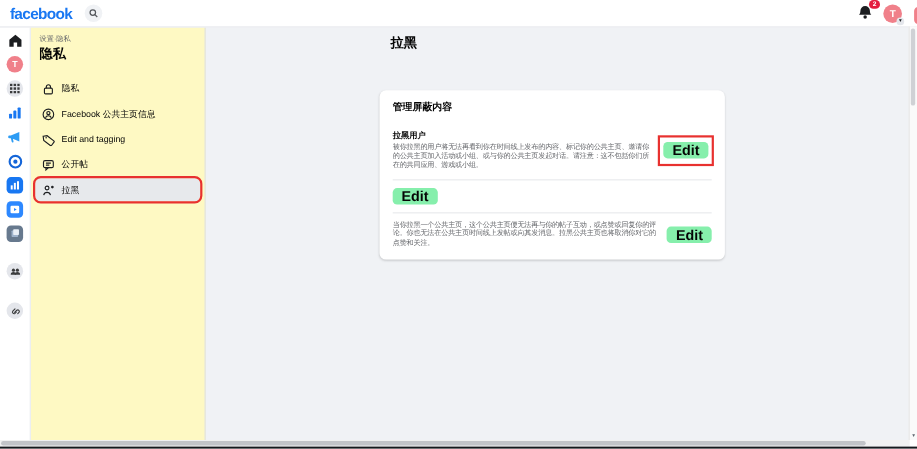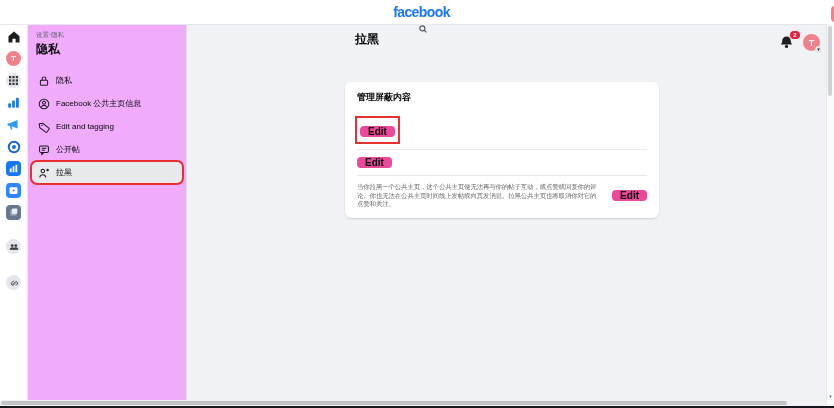--- a/index.html
+++ b/index.html
@@ -5,21 +5,21 @@
   html,body{margin:0;padding:0;}
   body{
     width:834px;height:408px;position:relative;overflow:hidden;
     font-family:"Liberation Sans","DejaVu Sans",sans-serif;
     background:#fff;color:#050505;
   }
   .screen{position:absolute;inset:0;}
 
   
   .topbar{position:absolute;top:0;left:0;right:0;height:24px;background:#fff;
-    border-bottom:1px solid #e4e6eb;display:flex;align-items:center;z-index:6;flex-direction:column;}
+    border-bottom:1px solid #e4e6eb;display:flex;align-items:center;z-index:6;}
   .logo{color:#1877f2;font-weight:700;font-size:14px;letter-spacing:-0.6px;
     margin-left:9px;line-height:24px;cursor:pointer;}
   .search-btn{width:16px;height:16px;border-radius:50%;background:#f0f2f5;border:none;
     margin-left:11px;display:flex;align-items:center;justify-content:center;padding:0;cursor:pointer;}
   .topbar-right{margin-left:auto;display:flex;align-items:center;gap:8px;margin-right:14px;}
   .bell-wrap{position:relative;width:16px;height:16px;cursor:pointer;}
   .badge{position:absolute;top:-4px;right:-5px;background:#e41e3f;color:#fff;
     font-size:6px;font-weight:700;min-width:8px;height:8px;line-height:8px;
     border-radius:5px;text-align:center;padding:0 1px;}
   .avatar{position:relative;width:17px;height:17px;border-radius:50%;background:#f0808a;
@@ -36,21 +36,21 @@
     padding-top:5px;gap:7px;z-index:5;}
   .ricon{width:15px;height:15px;flex:0 0 auto;display:flex;align-items:center;
     justify-content:center;cursor:pointer;}
   .circle-bg{background:#e4e6eb;border-radius:50%;}
   .rail-avatar{background:#f0808a;border-radius:50%;color:#fff;font-size:8px;font-weight:700;}
   .sq{border-radius:4px;}
   .gap1{margin-top:12px;}
   .gap2{margin-top:14px;}
 
   
-  .sidebar{position:absolute;top:24px;left:28px;bottom:8px;width:158px;background:#f0abfc;
+  .sidebar{position:absolute;top:24px;left:28px;bottom:8px;width:158px;background:#fef9c3;
     border-right:1px solid #dcdee3;z-index:4;}
   .breadcrumb{font-size:6.5px;color:#65676b;margin:7px 0 1px 8px;}
   .sb-title{font-size:12px;font-weight:700;margin-left:8px;color:#050505;}
   .menu{margin-top:12px;display:flex;flex-direction:column;gap:2px;}
   .mitem{display:flex;align-items:center;gap:6px;margin:0 4px;padding:4px 5px;
     border-radius:5px;font-size:8px;color:#050505;cursor:pointer;}
   .mitem .sicon{width:13px;height:13px;display:flex;align-items:center;justify-content:center;}
   .mitem.selected{background:#e7e9ec;}
   .red-annot{outline:2px solid #e8312f;outline-offset:0px;}
 
@@ -60,21 +60,21 @@
   .card{position:absolute;left:158px;top:22px;width:314px;background:#fff;border-radius:6px;
     box-shadow:0 1px 2px rgba(0,0,0,0.15);padding-bottom:2px;margin-top:36px;}
   .card-header{font-size:9px;font-weight:700;padding:9px 12px 7px 12px;color:#050505;}
   .row{display:flex;align-items:center;margin:0 12px;padding:7px 0;}
   .row + .row{border-top:1px solid #e7e9ec;}
   .row-text{flex:1;margin-right:10px;}
   .row-title{font-size:7.5px;font-weight:700;margin-bottom:2px;color:#050505;}
   .row-desc{font-size:6.5px;line-height:8.6px;color:#65676b;letter-spacing:-0.2px;}
   .row-desc a{color:#1877f2;text-decoration:none;cursor:pointer;}
   .annot-box{display:inline-block;padding:3px;outline:2px solid #e8312f;}
-  .edit-btn{background:#ec4899;border:none;border-radius:4px;font-size:10px;font-weight:700;
+  .edit-btn{background:#86efac;border:none;border-radius:4px;font-size:13px;font-weight:700;
     color:#050505;padding:0 8px;cursor:pointer;font-family:inherit;}
 
   
   .vscroll{position:absolute;top:24px;right:0;bottom:8px;width:7px;background:#fafafa;
     border-left:1px solid #e4e4e4;z-index:7;}
   .vscroll .varrow{position:absolute;bottom:1px;left:0;right:0;text-align:center;
     font-size:5px;color:#606770;}
   .vthumb{position:absolute;top:2px;left:1px;width:4px;height:70px;background:#cfd1d5;border-radius:2px;}
   .hscroll{position:absolute;left:0;right:7px;bottom:2px;height:6px;background:#f1f1f1;z-index:7;}
   .hthumb{position:absolute;left:1px;top:1px;height:4px;width:786px;background:#c2c4c8;border-radius:2px;}
@@ -277,20 +277,26 @@
     </nav>
   </aside>
 
   <main class="main">
     <h1 class="page-title">拉黑</h1>
 
     <section class="card">
       <div class="card-header">管理屏蔽内容</div>
 
       <div class="row">
+        <div class="row-text">
+          <div class="row-title">拉黑用户</div>
+          <div class="row-desc">
+            <span>被你拉黑的用户将无法再看到你在时间线上发布的内容、标记你的公共主页、邀请你的公共主页加入活动或小组、或与你的公共主页发起对话。请注意：这不包括你们所在的共同应用、游戏或小组。</span>
+          </div>
+        </div>
         <span class="annot-box">
           <button class="edit-btn">Edit</button>
         </span>
       </div>
 
       <div class="row">
         <button class="edit-btn">Edit</button>
       </div>
 
       <div class="row">

